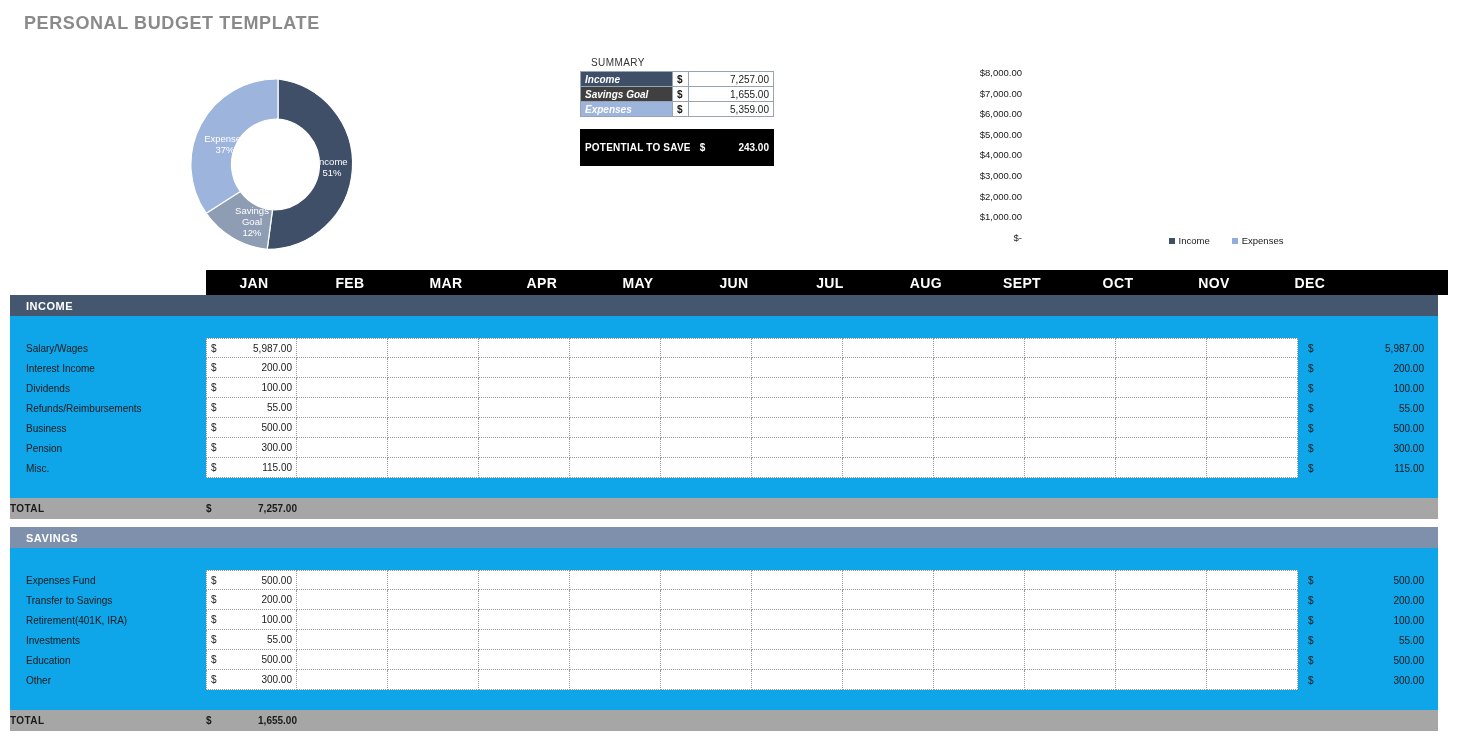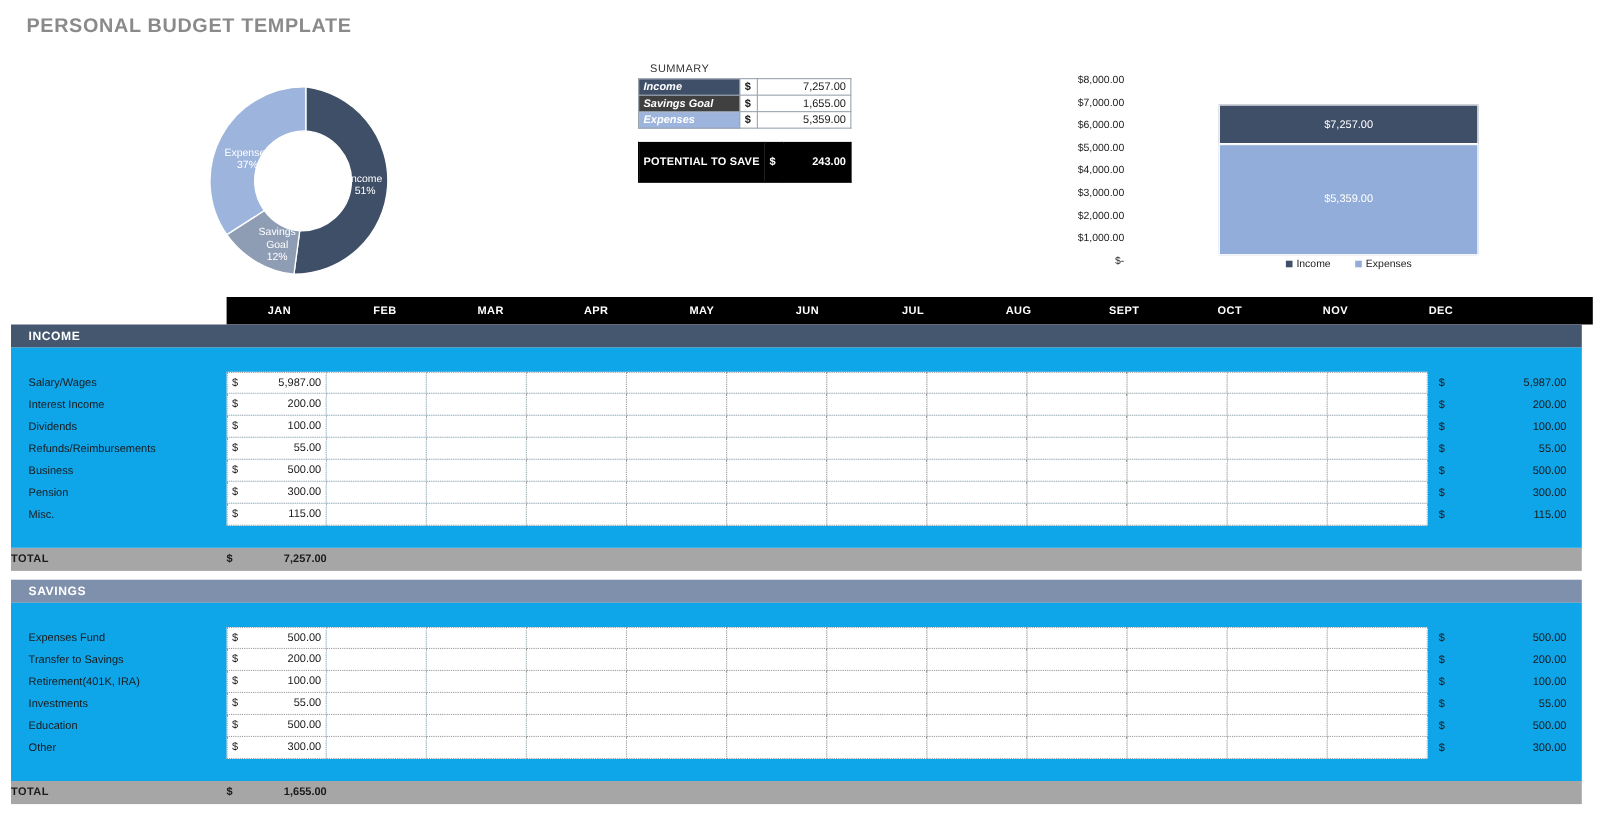--- a/index.html
+++ b/index.html
@@ -85,21 +85,21 @@
   .sw-expenses { background: #92add9; }
 
   
   .budget { position: absolute; left: 10px; top: 270px; width: 1428px; }
 
   .month-header {
     position: absolute; left: 196px; top: 0; width: 1242px; height: 25px;
     background: #000000; display: flex;
   }
   .month-header .mh-cell {
-    flex: 0 0 96px; color: #ffffff; font-size: 10px; font-weight: bold;
+    flex: 0 0 96px; color: #ffffff; font-size: 14px; font-weight: bold;
     display: flex; align-items: center; justify-content: center;
     letter-spacing: .4px;
   }
 
   .section { position: absolute; left: 0; width: 1428px; }
   .section-title {
     height: 21px; display: flex; align-items: center; padding-left: 16px;
     color: #ffffff; font-size: 11px; font-weight: bold; letter-spacing: .5px;
   }
   .sec-income  { background: #45566f; }
@@ -217,28 +217,20 @@
       <div>$8,000.00</div>
       <div>$7,000.00</div>
       <div>$6,000.00</div>
       <div>$5,000.00</div>
       <div>$4,000.00</div>
       <div>$3,000.00</div>
       <div>$2,000.00</div>
       <div>$1,000.00</div>
       <div>$-</div>
     </div>
-    <div class="bc-plot">
-      <div class="bar bar-income" style="top:13px; height:36px;">
-        <span>$7,257.00</span>
-      </div>
-      <div class="bar bar-expenses" style="top:49px; height:101px;">
-        <span>$5,359.00</span>
-      </div>
-    </div>
     <div class="bc-legend">
       <div>
         <span class="sw sw-income"></span><span>Income</span>
       </div>
       <div>
         <span class="sw sw-expenses"></span><span>Expenses</span>
       </div>
     </div>
   </div>
 

